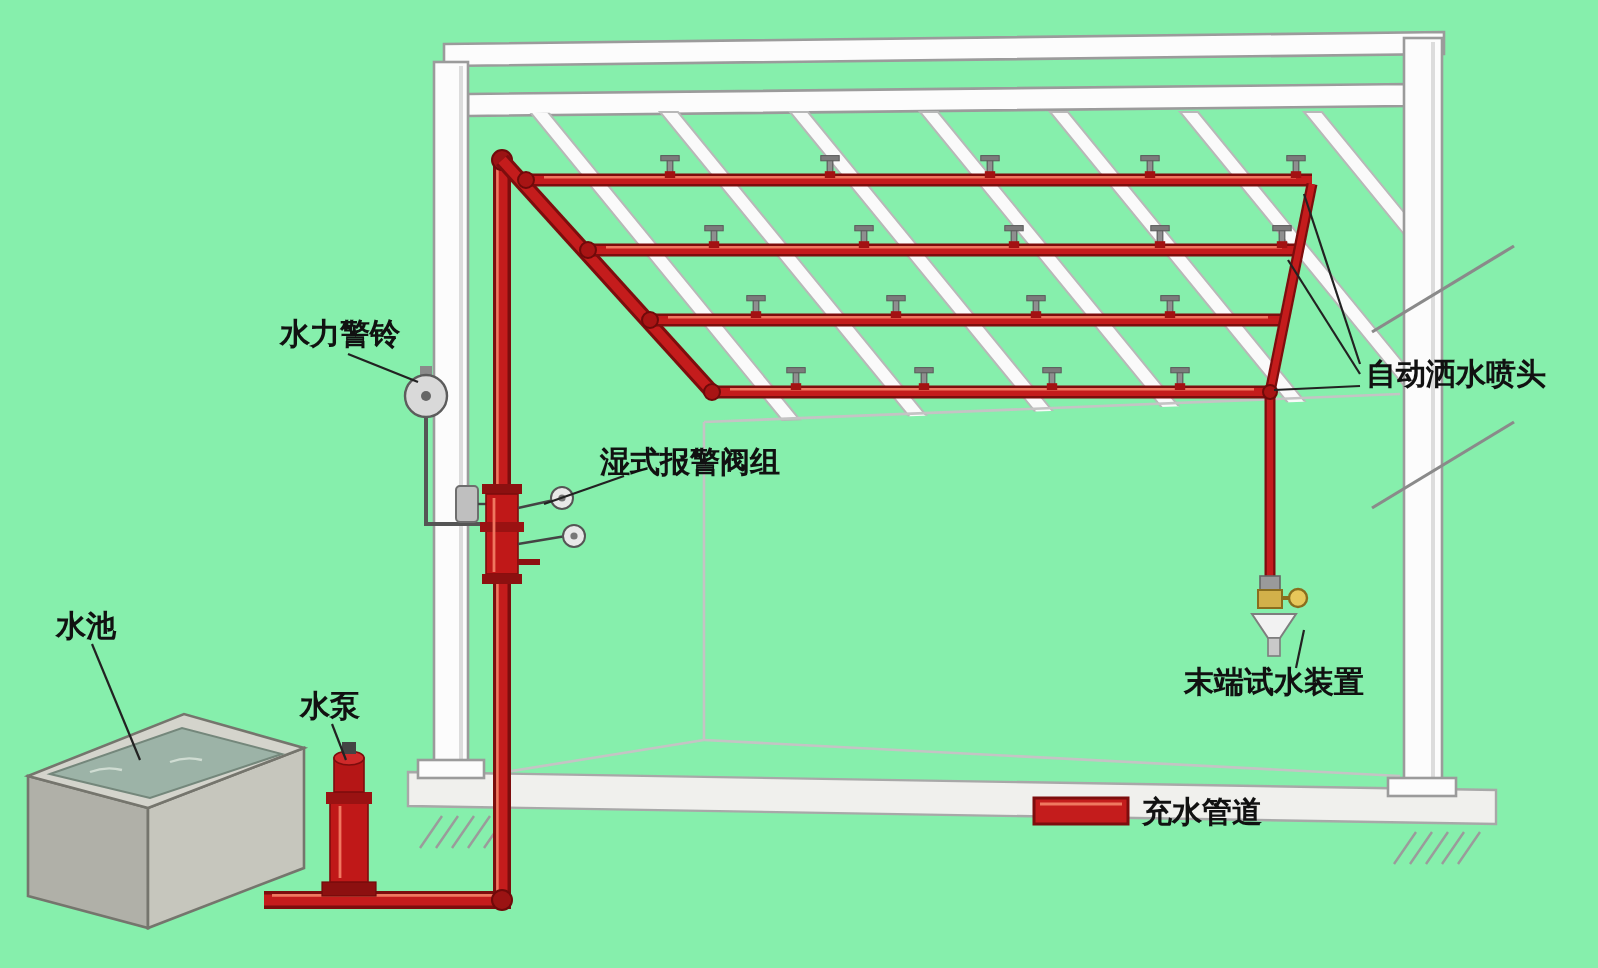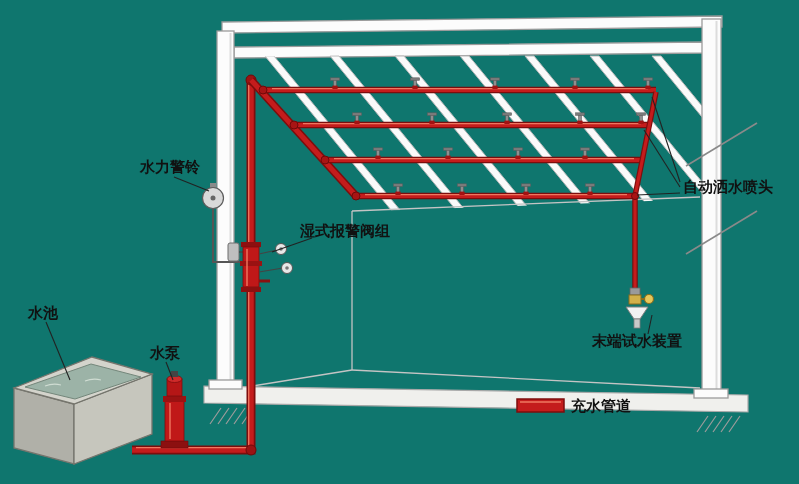--- a/index.html
+++ b/index.html
@@ -1,16 +1,16 @@
 <!DOCTYPE html>
 <html><head>
 <meta charset="utf-8">
 <style>
   html,body{margin:0;padding:0;background:#ffffff;}
-  .stage{position:relative;width:799px;height:484px;background:#0f766e;overflow:hidden;
+  .stage{position:relative;width:799px;height:484px;background:#86efac;overflow:hidden;
          font-family:"DejaVu Sans","Liberation Sans",sans-serif;}
   svg{display:block;}
   .lbl{font-family:"DejaVu Sans","Liberation Sans",sans-serif;font-size:15px;font-weight:bold;fill:#111;}
   .struct{stroke:#9b9b9b;fill:#fcfcfc;stroke-width:1.3;}
   .structLight{stroke:#c4c4c4;stroke-width:1.3;fill:none;}
   .joist{fill:#fafafa;stroke:#b8b8b8;stroke-width:1;}
   .leader{stroke:#222;stroke-width:1.1;fill:none;}
   .pOut{stroke:#7d0d0d;fill:none;}
   .pIn{stroke:#c41c1c;fill:none;}
   .pHi{stroke:#ef7860;fill:none;stroke-width:1.3;}

